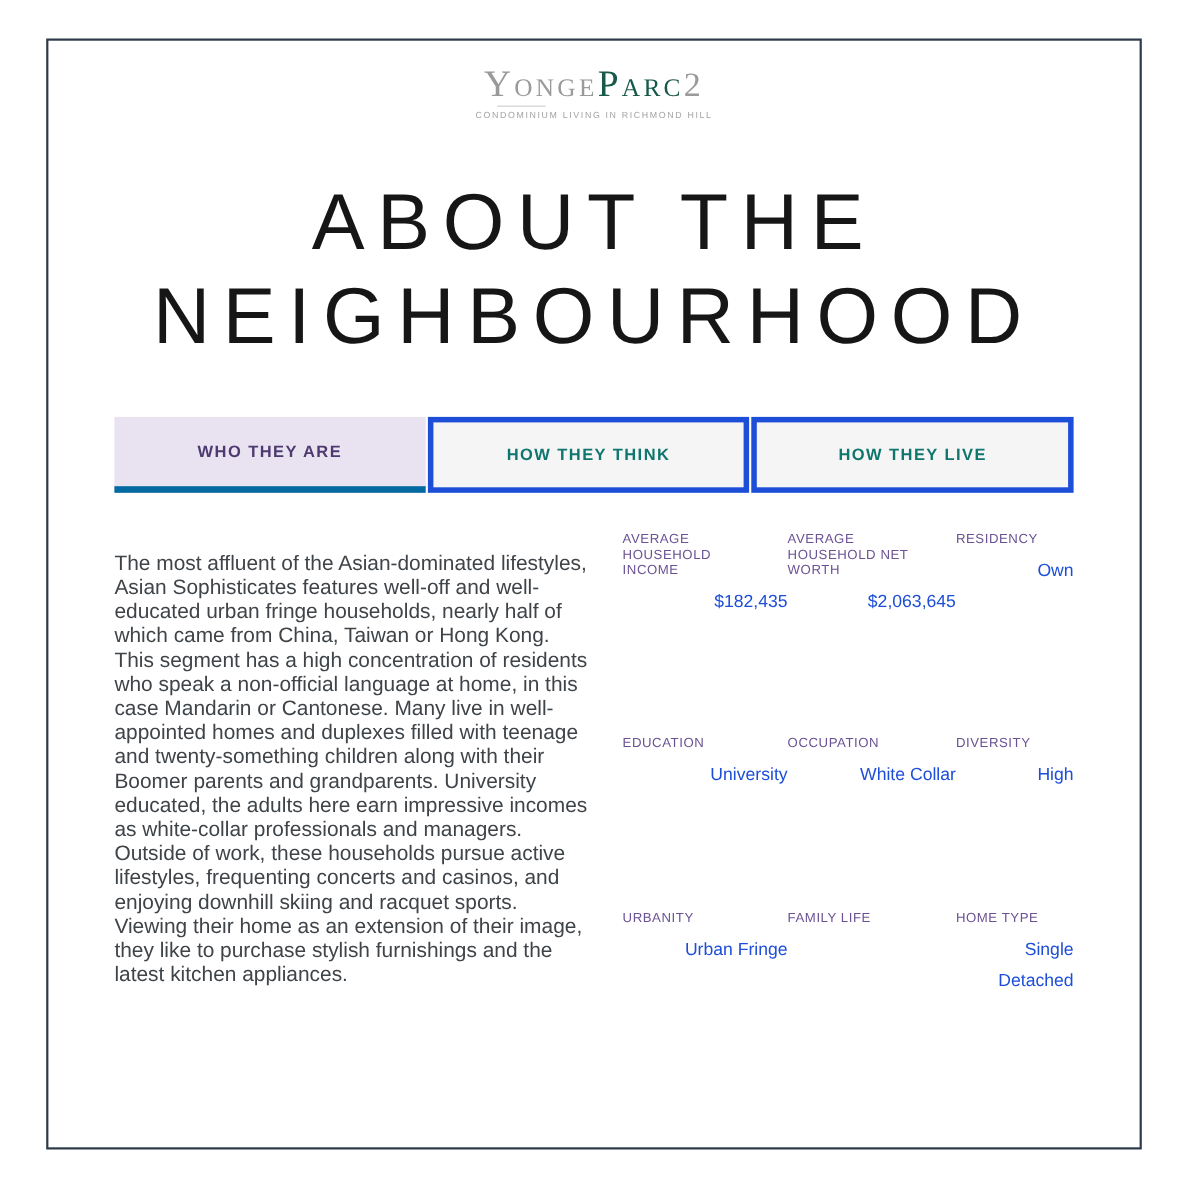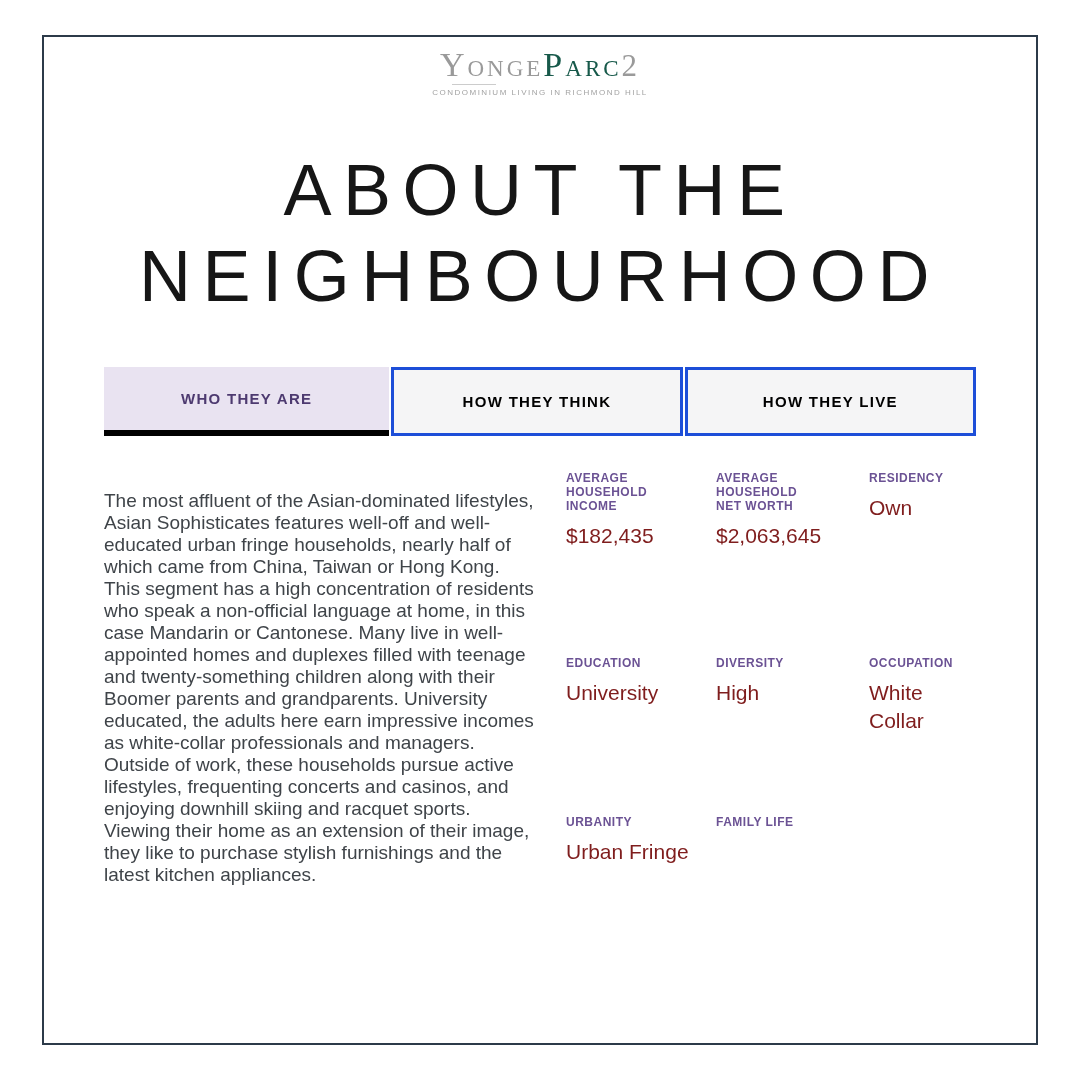--- a/index.html
+++ b/index.html
@@ -5,21 +5,21 @@
   html,body{margin:0;padding:0;}
   body{
     width:1080px;height:1080px;background:#ffffff;position:relative;overflow:hidden;
     font-family:"Liberation Sans", sans-serif;
   }
   .frame{
     position:absolute;top:35px;left:42px;right:42px;bottom:35px;
     border:2px solid #2c3a49;pointer-events:none;
   }
   
-  .logo{margin-top:48px;text-align:center;}
+  .logo{margin-top:60px;text-align:center;}
   .logo-main{
     font-family:"Liberation Serif", serif;color:#9a9a9a;letter-spacing:3px;
     position:relative;display:inline-block;line-height:1;
   }
   .lg-big{font-size:34px;}
   .lg-small{font-size:23px;}
   .lg-green{color:#17594a;}
   .lg-num{font-size:31px;}
   .logo-rule{position:absolute;left:12px;bottom:-3px;width:44px;height:1px;background:#cccccc;}
   .logo-tagline{
@@ -30,39 +30,39 @@
     margin-top:50px;text-align:center;font-weight:300;color:#161616;
     font-size:72px;line-height:86px;letter-spacing:0.16em;
   }
   
   .tabs{margin:26px 104px 0;display:flex;gap:2px;height:69px;}
   .tab{
     flex:1;display:flex;align-items:center;justify-content:center;
     font-size:15px;font-weight:700;letter-spacing:1.3px;
     box-sizing:border-box;cursor:pointer;user-select:none;
   }
-  .tab.active{background:#e9e3f1;color:#4d3a70;border-bottom:6px solid #000000;}
-  .tab.inactive{background:#f5f5f6;color:#000000;border:3px solid #1d4ed8;}
+  .tab.active{background:#e9e3f1;color:#4d3a70;border-bottom:6px solid #0369a1;}
+  .tab.inactive{background:#f5f5f6;color:#0f766e;border:5px solid #1d4ed8;}
   
   .content{margin:35px 104px 0;display:flex;align-items:flex-start;}
   .description{
     width:432px;flex:none;font-size:19px;line-height:22px;color:#3f4449;
   }
   .stats{
     margin-left:30px;flex:1;display:grid;
     grid-template-columns:150px 153px 1fr;
     grid-template-rows:185px 159px auto;
     align-items:start;
   }
   .stat-label{
-    font-size:12px;font-weight:700;letter-spacing:0.5px;color:#6b5294;
+    font-size:12px;font-weight:400;letter-spacing:0.5px;color:#6b5294;
     line-height:14px;max-width:110px;
   }
   .stat-value{
-    margin-top:9px;font-size:21px;color:#7f1d1d;line-height:28px;white-space:pre-line;
+    margin-top:9px;font-size:16px;color:#1d4ed8;line-height:28px;white-space:pre-line;text-align:right;
   }
 </style>
 </head>
 <body>
 
 <div class="frame"></div>
 
 <header class="logo">
   <div class="logo-main">
     <span class="lg-big">Y</span><span class="lg-small">ONGE</span><span class="lg-big lg-green">P</span><span class="lg-small lg-green">ARC</span><span class="lg-num">2</span>
@@ -96,28 +96,33 @@
     </div>
     <div class="stat">
       <div class="stat-label">RESIDENCY</div>
       <div class="stat-value">Own</div>
     </div>
     <div class="stat">
       <div class="stat-label">EDUCATION</div>
       <div class="stat-value">University</div>
     </div>
     <div class="stat">
+      <div class="stat-label">OCCUPATION</div>
+      <div class="stat-value">White Collar</div>
+    </div>
+    <div class="stat">
       <div class="stat-label">DIVERSITY</div>
       <div class="stat-value">High</div>
-    </div>
-    <div class="stat">
-      <div class="stat-label">OCCUPATION</div>
-      <div class="stat-value">White Collar</div>
     </div>
     <div class="stat">
       <div class="stat-label">URBANITY</div>
       <div class="stat-value">Urban Fringe</div>
     </div>
     <div class="stat">
       <div class="stat-label">FAMILY LIFE</div>
     </div>
+    <div class="stat">
+      <div class="stat-label">HOME TYPE</div>
+      <div class="stat-value">Single
+Detached</div>
+    </div>
   </section>
 </main>
 
 </body></html>

